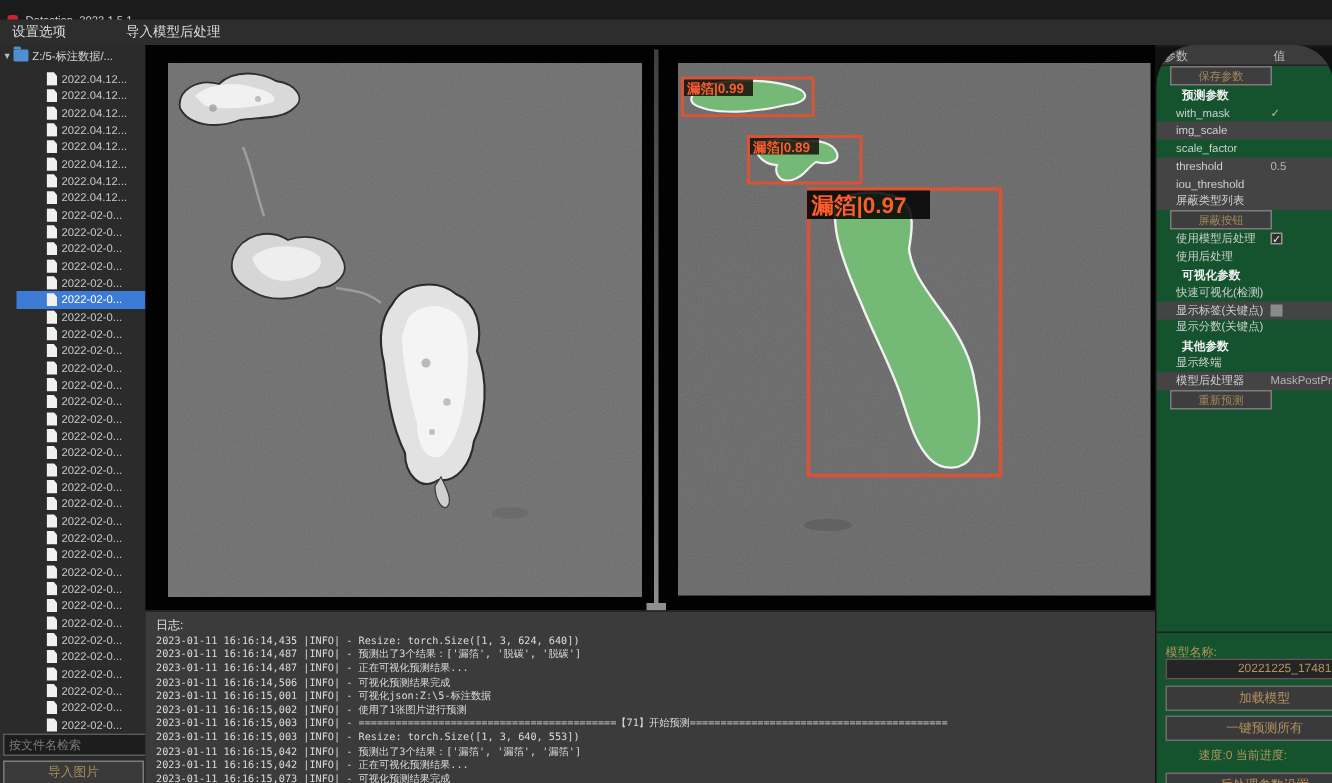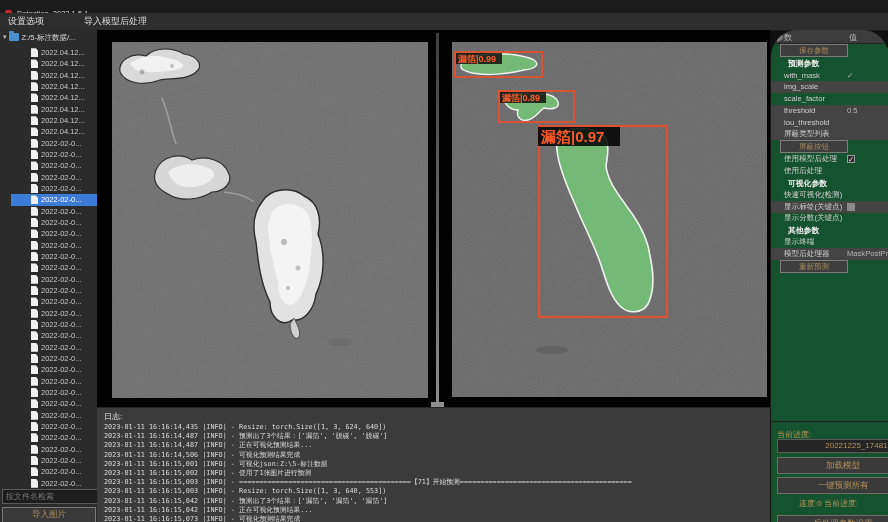--- a/index.html
+++ b/index.html
@@ -400,20 +400,20 @@
       <div class="p-row striped">
         <span class="p-label">模型后处理器</span>
         <span class="p-val">MaskPostPro</span>
       </div>
       <div class="p-btnrow">
         <div class="p-btn">重新预测</div>
       </div>
     </div>
 
   <div class="model-sec">
-    <div class="model-label">当前进度:</div>
+    <div class="model-label">模型名称:</div>
     <div class="model-field">20221225_174813</div>
     <div class="m-btn load">加载模型</div>
     <div class="m-btn predict">一键预测所有</div>
     <div class="m-status">速度:0 当前进度:</div>
     <div class="m-btn post">后处理参数设置</div>
   </div>
 </div>
 
 </body></html>

